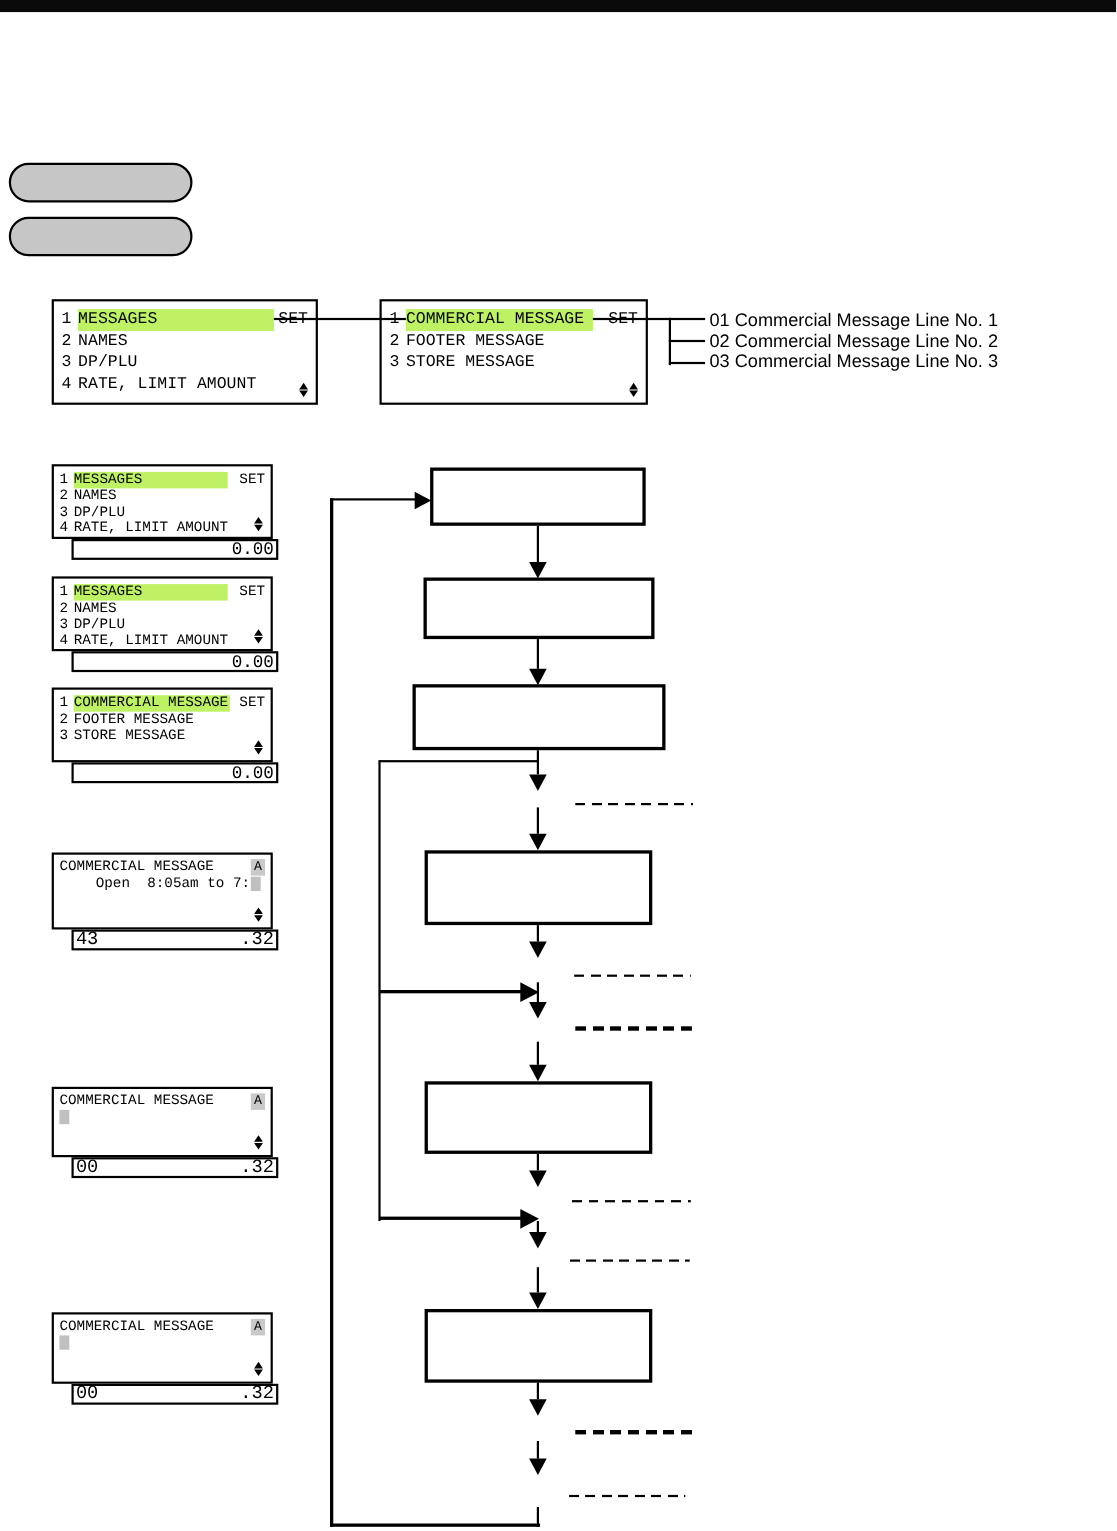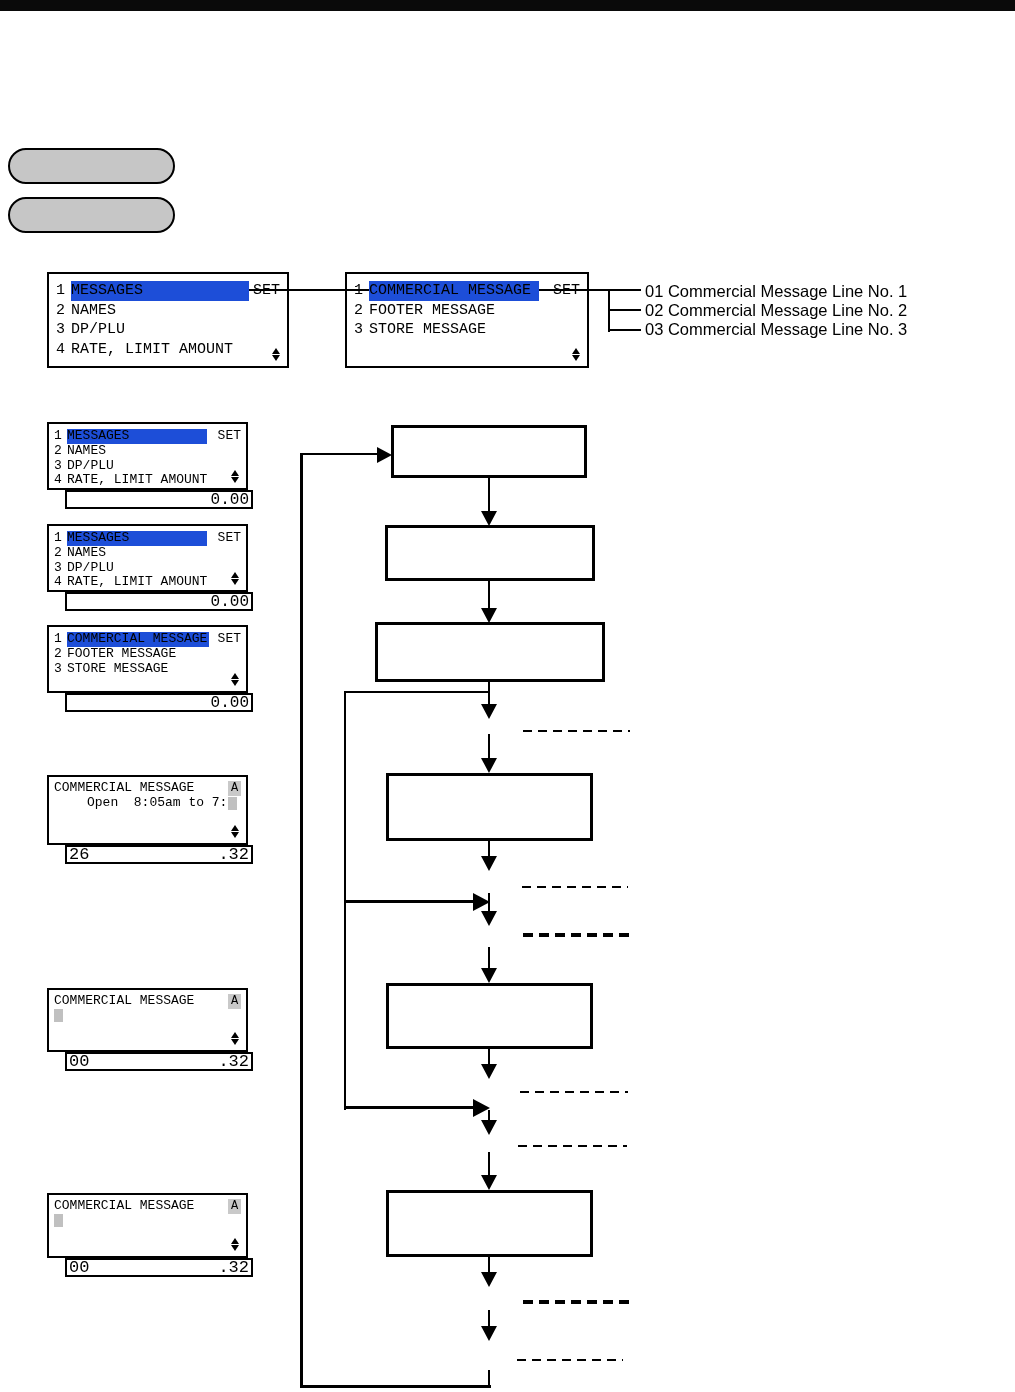--- a/index.html
+++ b/index.html
@@ -10,21 +10,21 @@
   .topbar{left:0;top:0;width:1015px;height:11px;background:#0a0a0a;}
   
   .pill{left:8px;width:167px;height:36px;background:#c6c6c6;border:2px solid #000;border-radius:19px;box-sizing:border-box;}
   
   .lcd{border:2px solid #000;background:#fff;box-sizing:border-box;}
   .big-menu{width:242px;height:96px;font-size:15px;padding:7px 7px 0 7px;line-height:19.5px;}
   .mrow{display:flex;align-items:baseline;}
   .mnum{width:15px;flex:0 0 auto;}
   .mlabel{flex:0 0 auto;}
   .mset{margin-left:auto;}
-  .hl{background:#1d4ed8;position:relative;z-index:6;}
+  .hl{background:#bef264;position:relative;z-index:6;}
   .hl-a{width:178px;}
   .hl-b{width:170px;}
   
   .small-menu{width:201px;height:68px;font-size:13px;padding:5px 5px 0 5px;line-height:14.8px;}
   .srow{display:flex;align-items:baseline;}
   .snum{width:13px;flex:0 0 auto;}
   .hl-s{width:140px;}
   .hl-s3{width:142px;}
   .sset{margin-left:auto;}
   
@@ -209,21 +209,21 @@
     <div class="erow" style="padding-left:33px;">
         <span class="typed">Open  8:05am to 7:</span>
         <span class="cursor" style="margin-left:1px;"></span>
       </div>
     <span class="abs scroll">
         <i class="up"></i>
         <i class="dn"></i>
       </span>
   </div>
   <div class="abs bar bar-split" style="top:845px;">
-    <span>26</span>
+    <span>43</span>
     <span>.32</span>
   </div>
 
   <div class="abs lcd editor" style="left:47px;top:988px;height:64px;">
     <div class="erow">
         <span>COMMERCIAL MESSAGE</span>
         <span class="ablock">A</span>
       </div>
     <div class="erow">
         <span class="cursor"></span>

